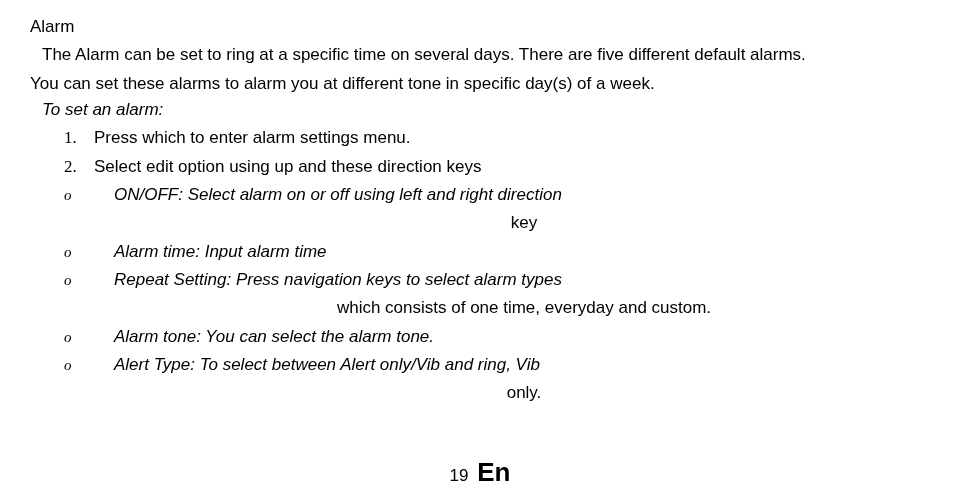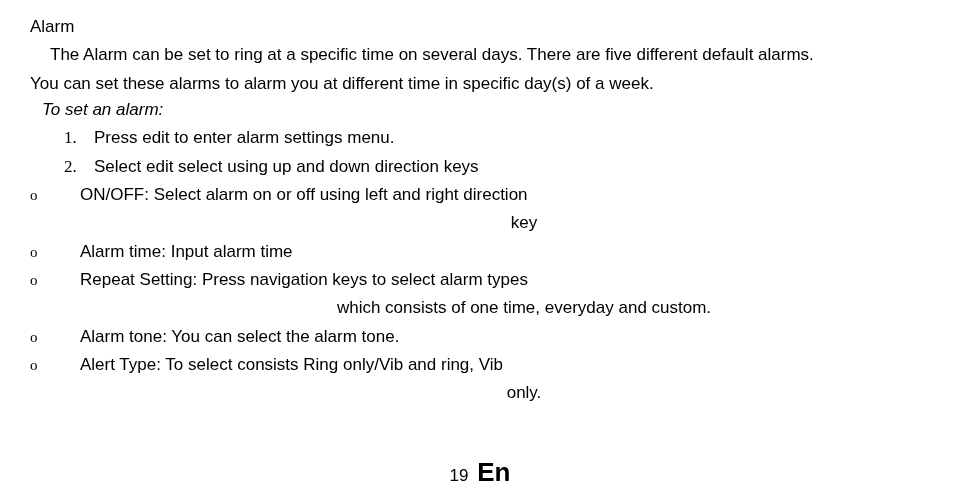--- a/index.html
+++ b/index.html
@@ -16,44 +16,46 @@
       line-height: 1.55;
       color: #000000;
       padding: 14px 30px 0 30px;
       position: relative;
     }
     .title {
       font-weight: normal;
       margin-bottom: 2px;
     }
     .intro {
-      margin-left: 20px;
+      margin-left: 12px;
       margin-bottom: 2px;
     }
     .subtitle {
       margin-left: 12px;
       margin-bottom: 2px;
       font-style: italic;
     }
     .numbered {
       margin-left: 34px;
       padding-left: 34px;
       text-indent: -34px;
       margin-bottom: 2px;
     }
     .numbered .num {
       display: inline-block;
       width: 30px;
       text-indent: 0;
       font-family: "Times New Roman", serif;
     }
     .sub-item {
+      margin-left: 34px;
       padding-left: 54px;
       text-indent: -54px;
       margin-bottom: 2px;
+      font-style: italic;
     }
     .sub-item .marker {
       display: inline-block;
       width: 50px;
       text-indent: 0;
       font-family: "Times New Roman", serif;
       font-size: 15px;
       vertical-align: baseline;
     }
     .continuation {
@@ -75,29 +77,29 @@
       font-size: 26px;
       margin-left: 4px;
     }
   </style>
 </head>
 <body>
 
 <div class="title">Alarm</div>
 
 <div class="intro">The Alarm can be set to ring at a specific time on several days. There are five different default alarms.</div>
-<div>You can set these alarms to alarm you at different time in specific day(s) of a week.</div>
+<div>You can set these alarms to alarm you at different tone in specific day(s) of a week.</div>
 
 <div class="subtitle">To set an alarm:</div>
 
 <div class="numbered">
-  <span class="num">1.</span><span>Press edit to enter alarm settings menu.</span>
+  <span class="num">1.</span><span>Press which to enter alarm settings menu.</span>
 </div>
 <div class="numbered">
-  <span class="num">2.</span><span>Select edit select using up and down direction keys</span>
+  <span class="num">2.</span><span>Select edit option using up and these direction keys</span>
 </div>
 
 <div class="sub-item">
   <span class="marker">o</span><span>ON/OFF: Select alarm on or off using left and right direction</span>
 </div>
 <div class="continuation">key</div>
 
 <div class="sub-item">
   <span class="marker">o</span><span>Alarm time: Input alarm time</span>
 </div>
@@ -105,20 +107,20 @@
 <div class="sub-item">
   <span class="marker">o</span><span>Repeat Setting: Press navigation keys to select alarm types</span>
 </div>
 <div class="continuation">which consists of one time, everyday  and custom.</div>
 
 <div class="sub-item">
   <span class="marker">o</span><span>Alarm tone: You can select the alarm tone.</span>
 </div>
 
 <div class="sub-item">
-  <span class="marker">o</span><span>Alert Type: To select consists Ring only/Vib and ring, Vib</span>
+  <span class="marker">o</span><span>Alert Type: To select between Alert only/Vib and ring, Vib</span>
 </div>
 <div class="continuation">only.</div>
 
 <div class="footer">
   <span>19</span>
   <span class="en">En</span>
 </div>
 
 </body></html>

